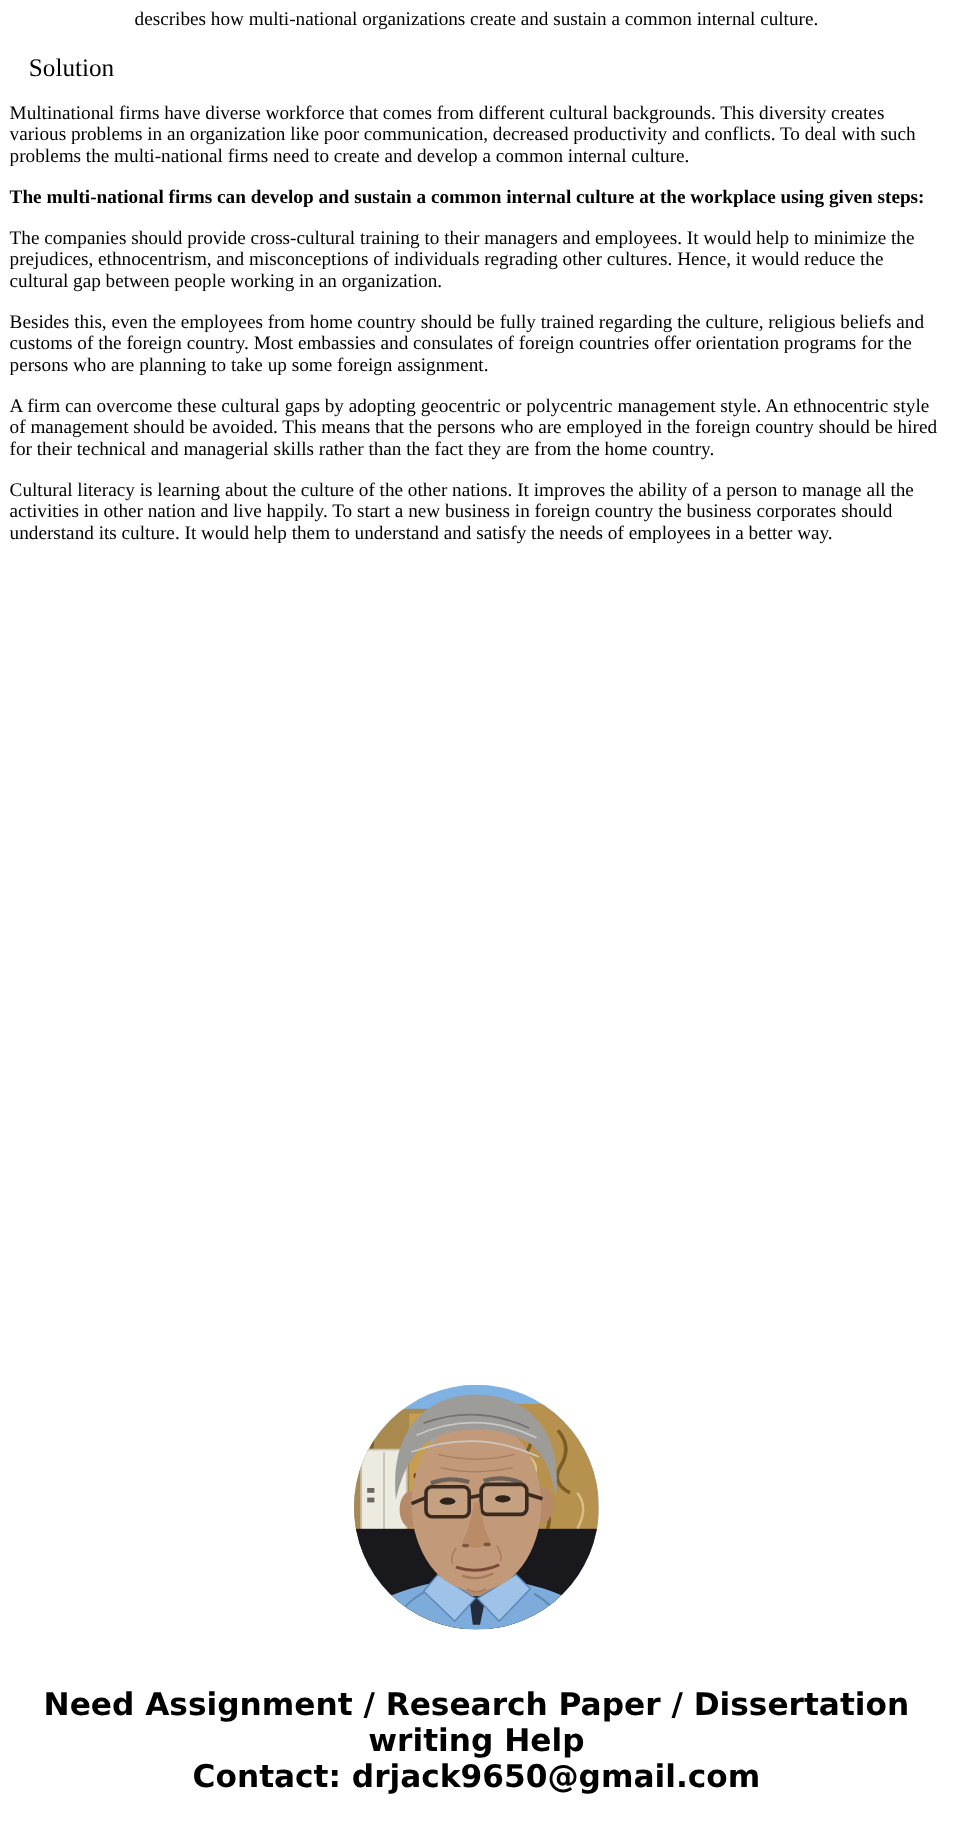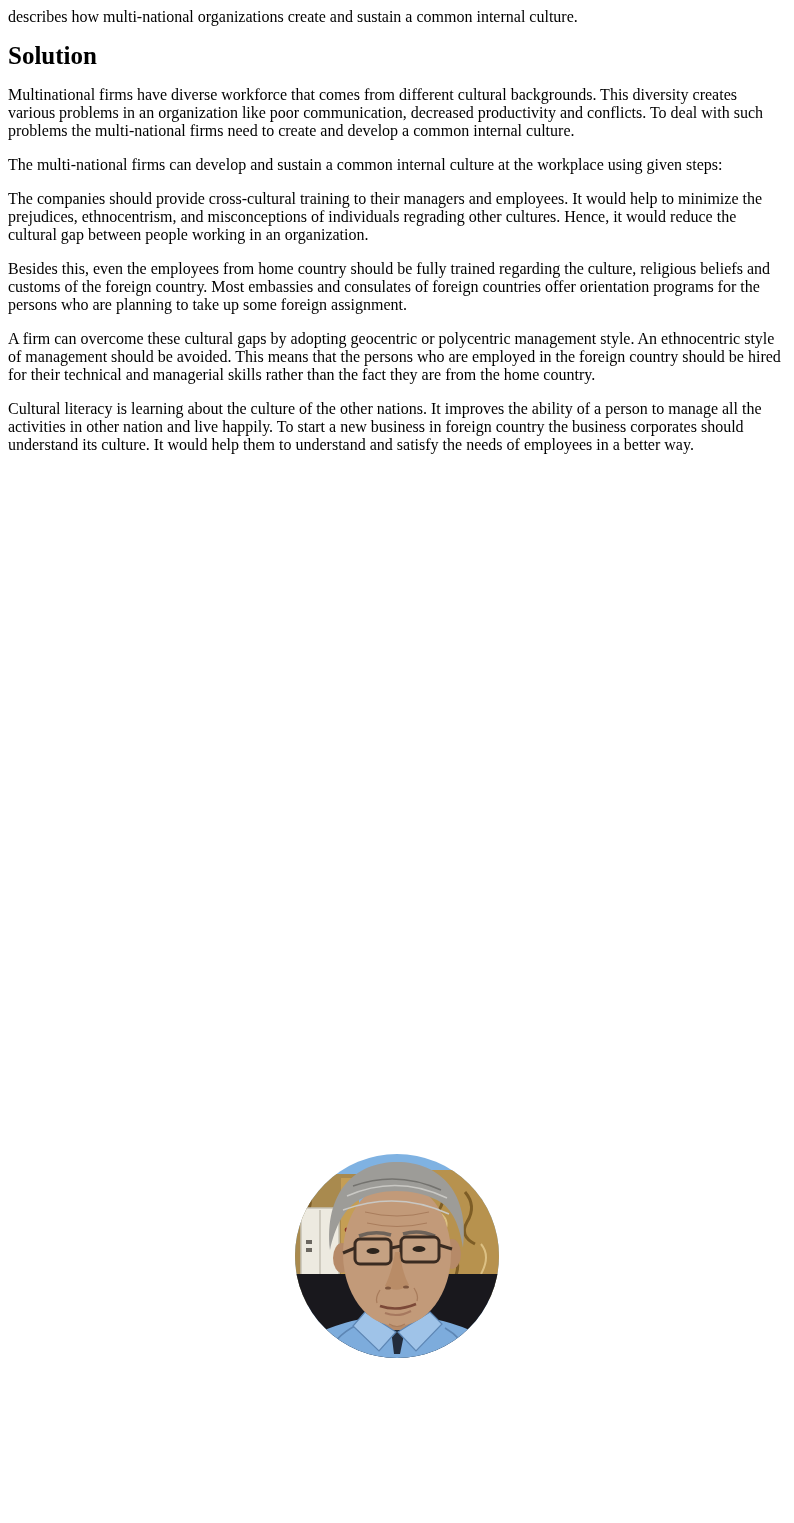--- a/index.html
+++ b/index.html
@@ -17,29 +17,30 @@
     width: 794px;
     height: 100%;
   }
   .body-text {
     font-size: 16px;
     line-height: 18px;
     margin: 16px 0;
   }
   .top-partial-line {
     margin: 0 0 0 0;
+    text-align: center;
   }
   .solution-heading {
-    font-size: 25px;
+    font-size: 21px;
     line-height: 22px;
-    font-weight: bold;
-    margin: 19px 0;
+    font-weight: normal;
+    margin: 19px 16px;
   }
   .steps-heading {
-    font-weight: normal;
+    font-weight: bold;
   }
   .avatar-wrap {
     width: 204px;
     height: 204px;
     margin: 700px auto 0 auto;
     border-radius: 50%;
     overflow: hidden;
   }
   .avatar-wrap svg { display: block; width: 204px; height: 204px; }
   .footer {
@@ -147,14 +148,18 @@
       <path d="M85,136 q-5,8 -3,13" fill="none" stroke="#a87c5c" stroke-width="1.3"></path>
       <path d="M119,134 q5,8 3,13" fill="none" stroke="#a87c5c" stroke-width="1.3"></path>
 
       <path d="M85,152 Q102,158 121,150" fill="none" stroke="#7c4938" stroke-width="2.5"></path>
       <path d="M90,159 Q103,164 116,157" fill="none" stroke="#9a6a52" stroke-width="2" opacity="0.7"></path>
 
       <path d="M94,170 q8,5 16,0" fill="none" stroke="#a87c5c" stroke-width="1.2"></path>
     </svg>
   </div>
 
+  <div class="footer">
+    <p>Need Assignment / Research Paper / Dissertation writing Help</p>
+    <p>Contact: drjack9650@gmail.com</p>
+  </div>
 
 </div>
 
 </body></html>

